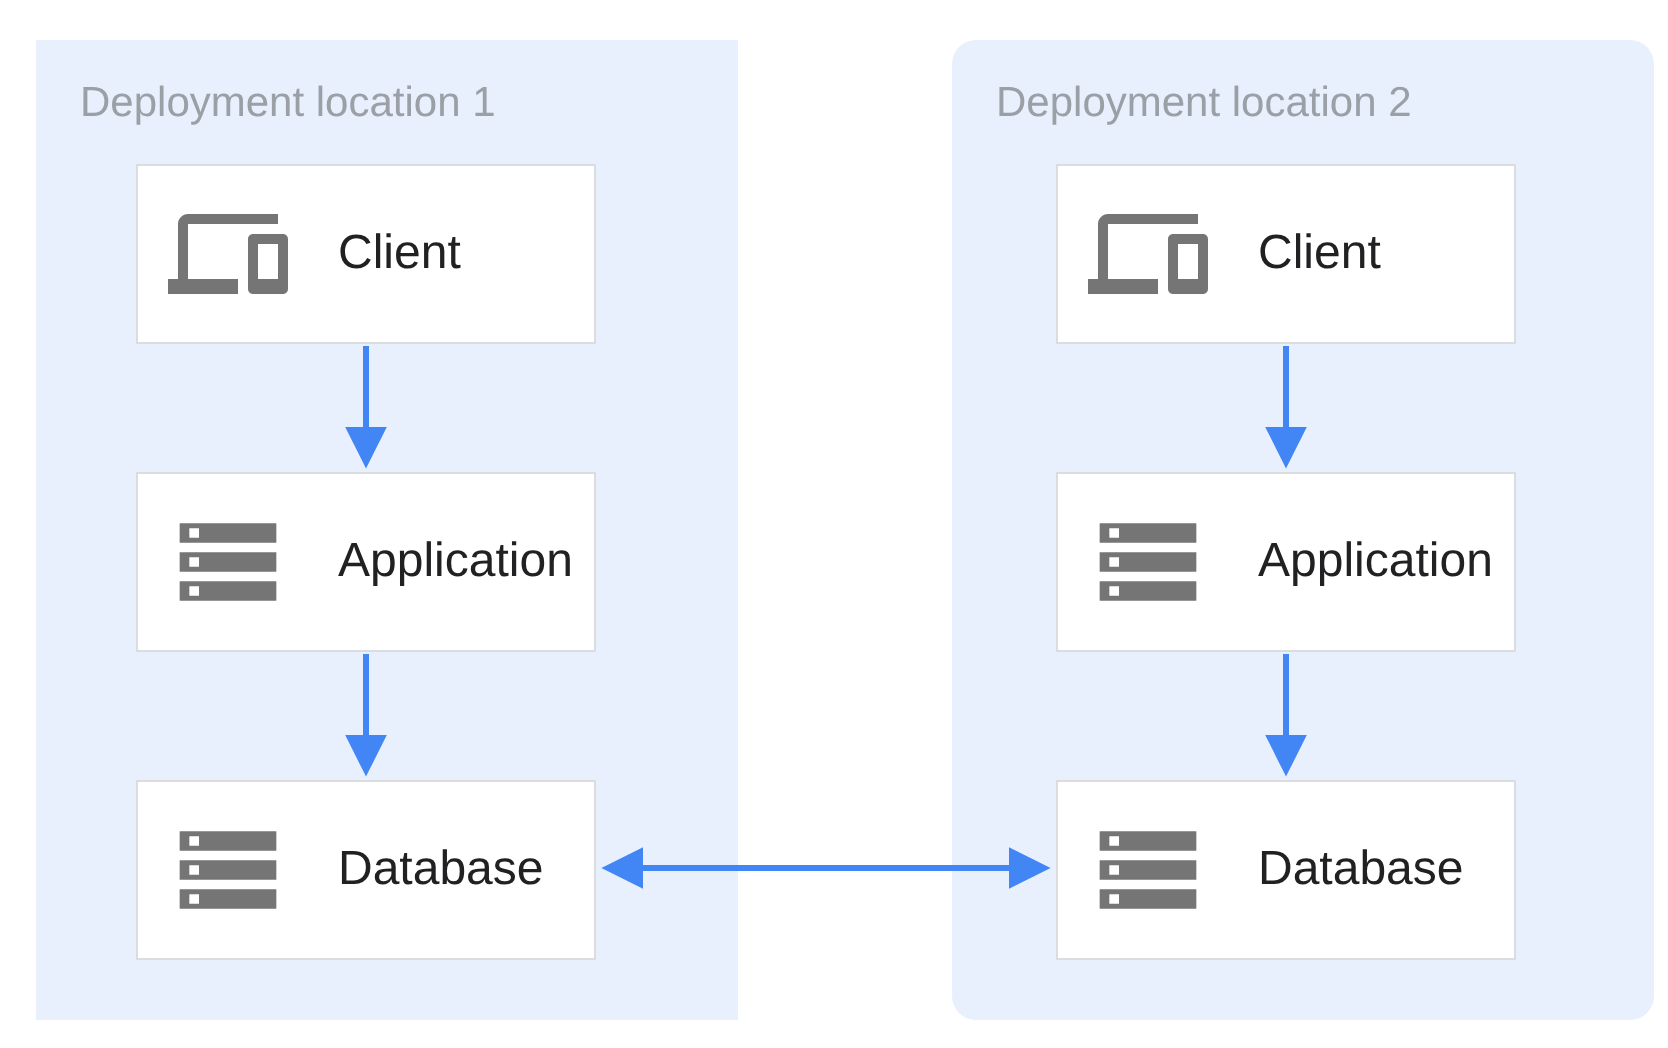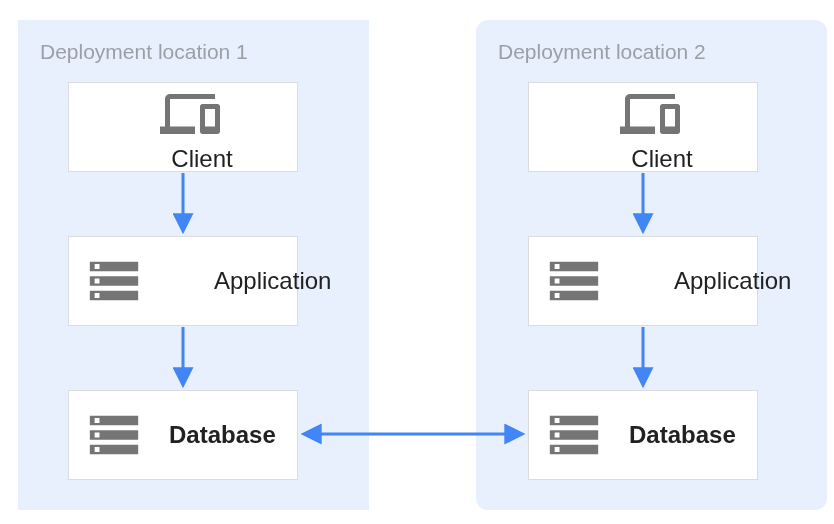--- a/index.html
+++ b/index.html
@@ -51,23 +51,23 @@
     height:90px;
     box-sizing:border-box;
     background:var(--c-box-bg);
     border:1px solid var(--c-box-border);
     display:flex;
     align-items:center;
     padding-left:14px;
   }
   .panel.left .node{left:50px;}
   .panel.right .node{left:52px;}
-  .node.pos-0{top:62px;flex-direction:column;}
-  .node.pos-1{top:216px;gap:45px;}
-  .node.pos-2{top:370px;font-weight:bold;}
+  .node.pos-0{top:62px;}
+  .node.pos-1{top:216px;}
+  .node.pos-2{top:370px;}
   .node-icon{
     width:62px;
     height:62px;
     flex:0 0 62px;
     display:flex;
     align-items:center;
     justify-content:center;
   }
   .node-icon svg{display:block;}
   .node-icon path{fill:var(--c-icon);}

